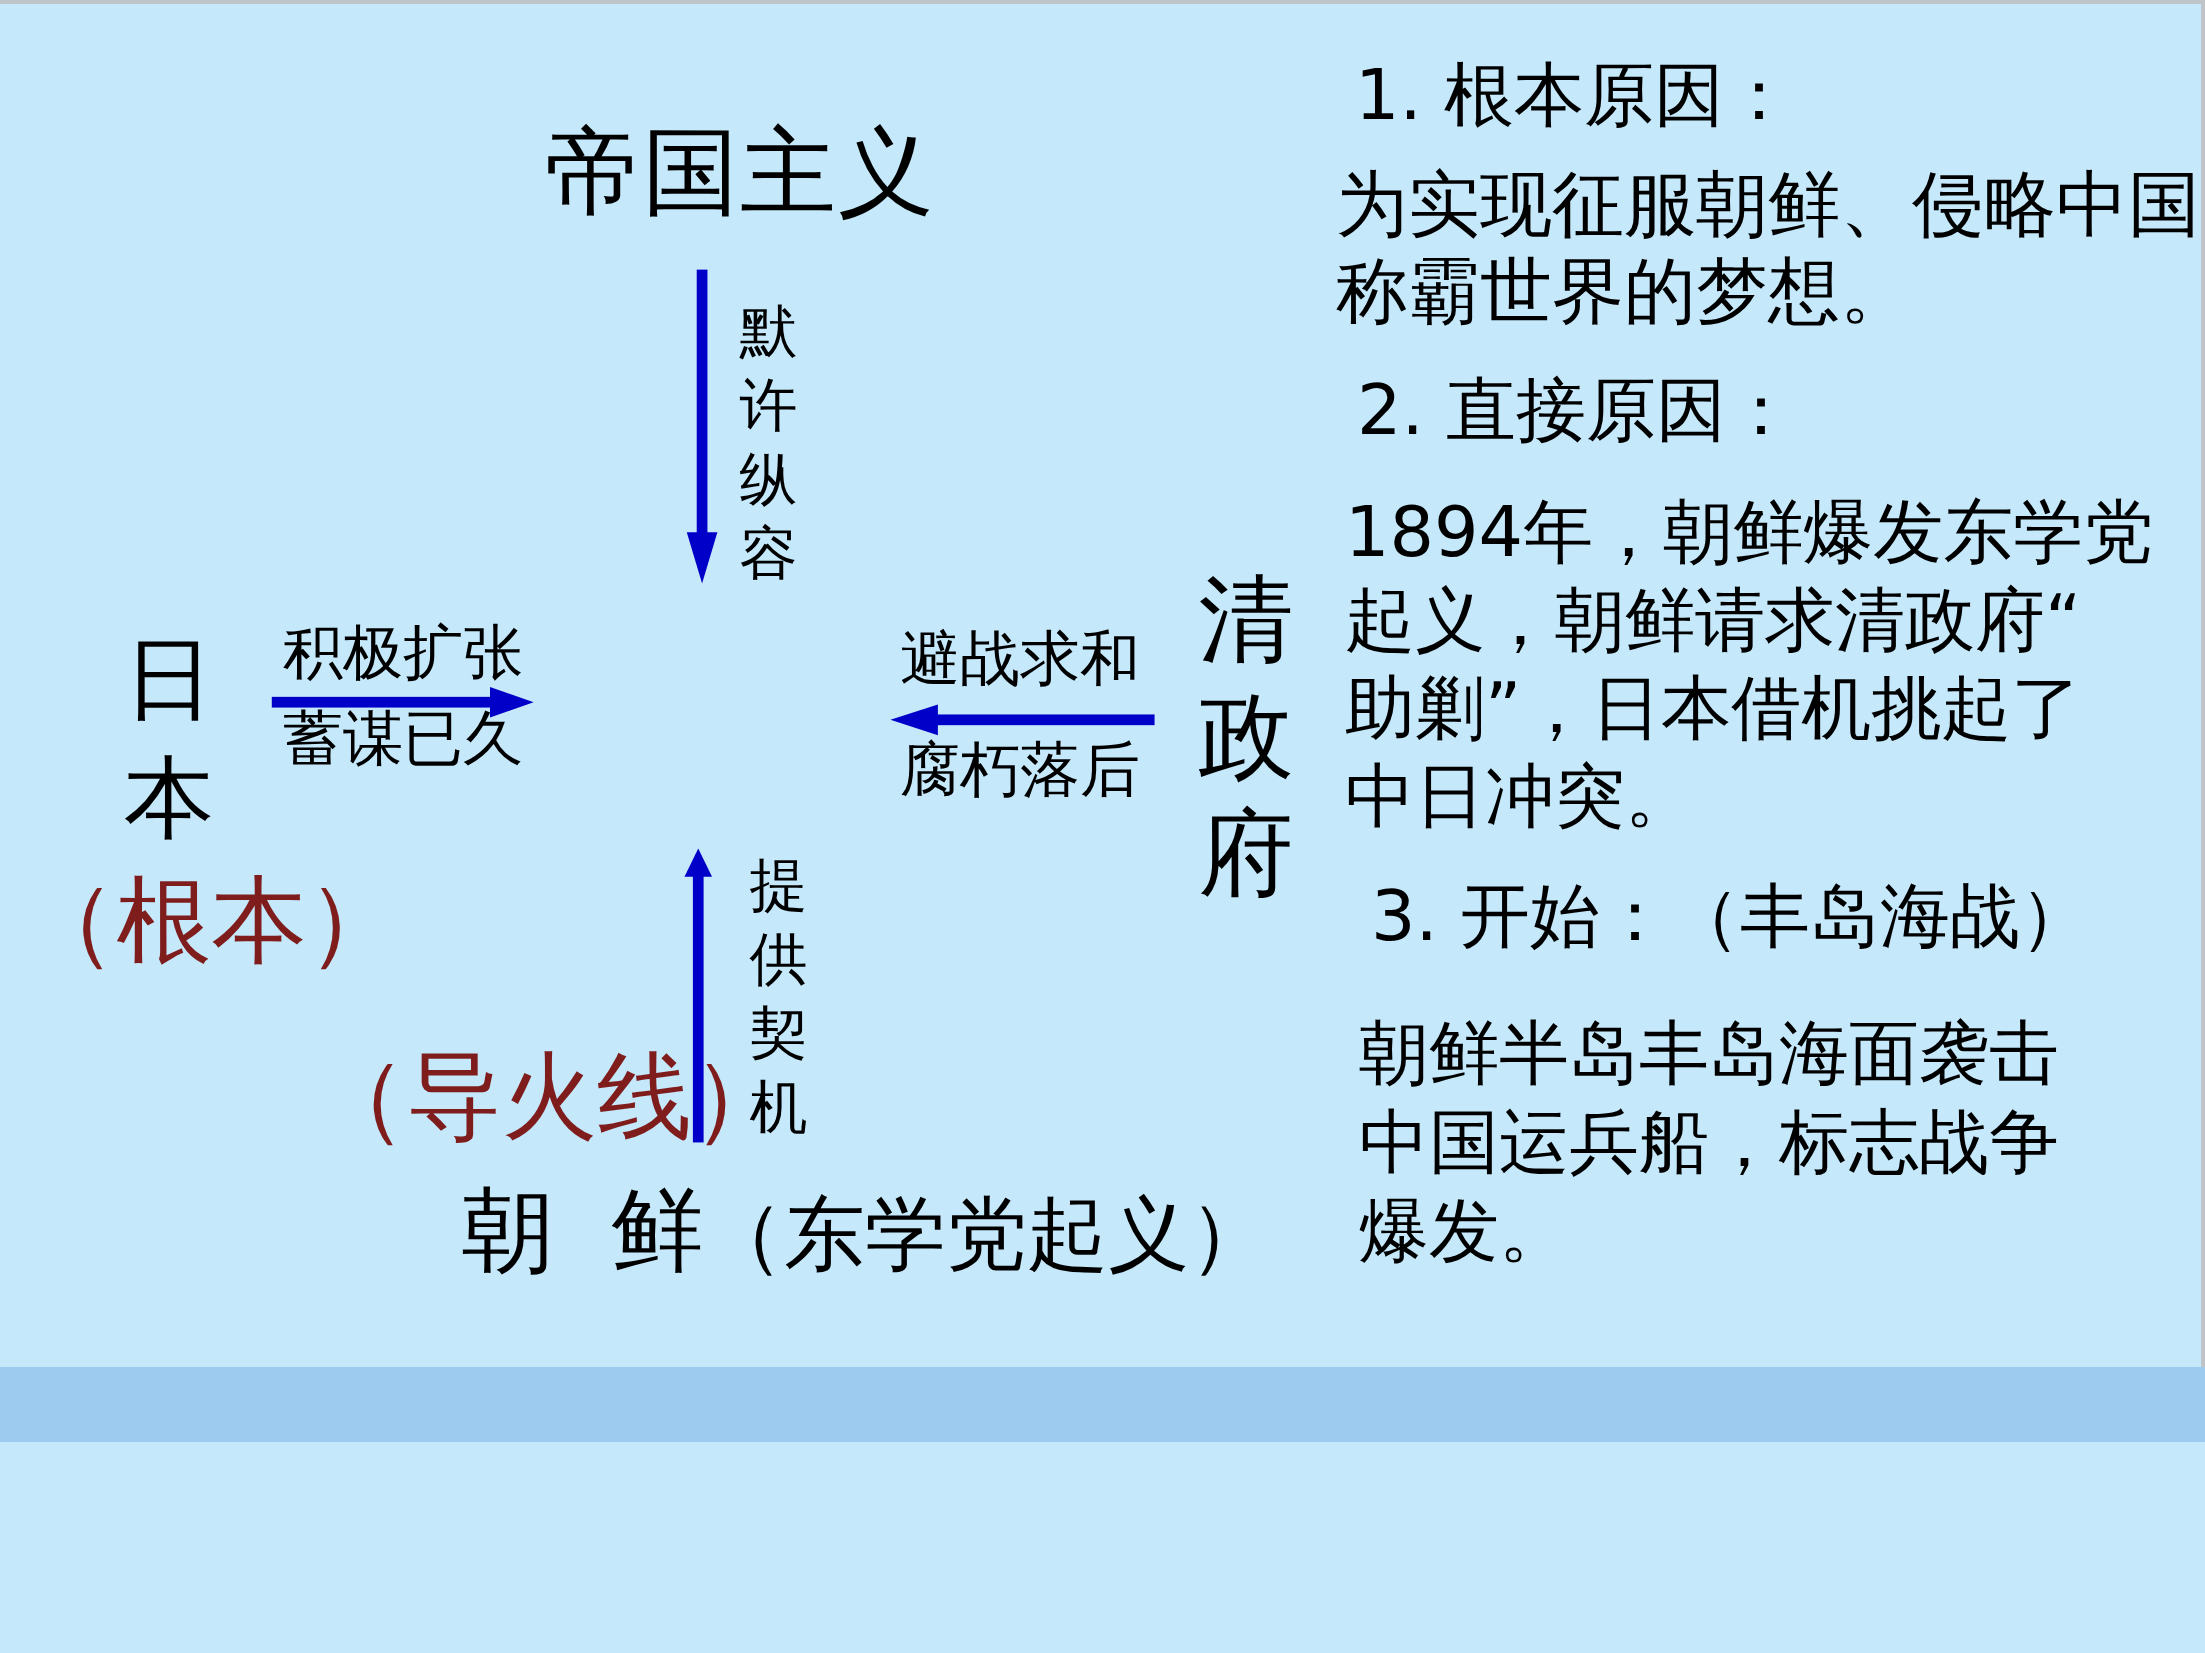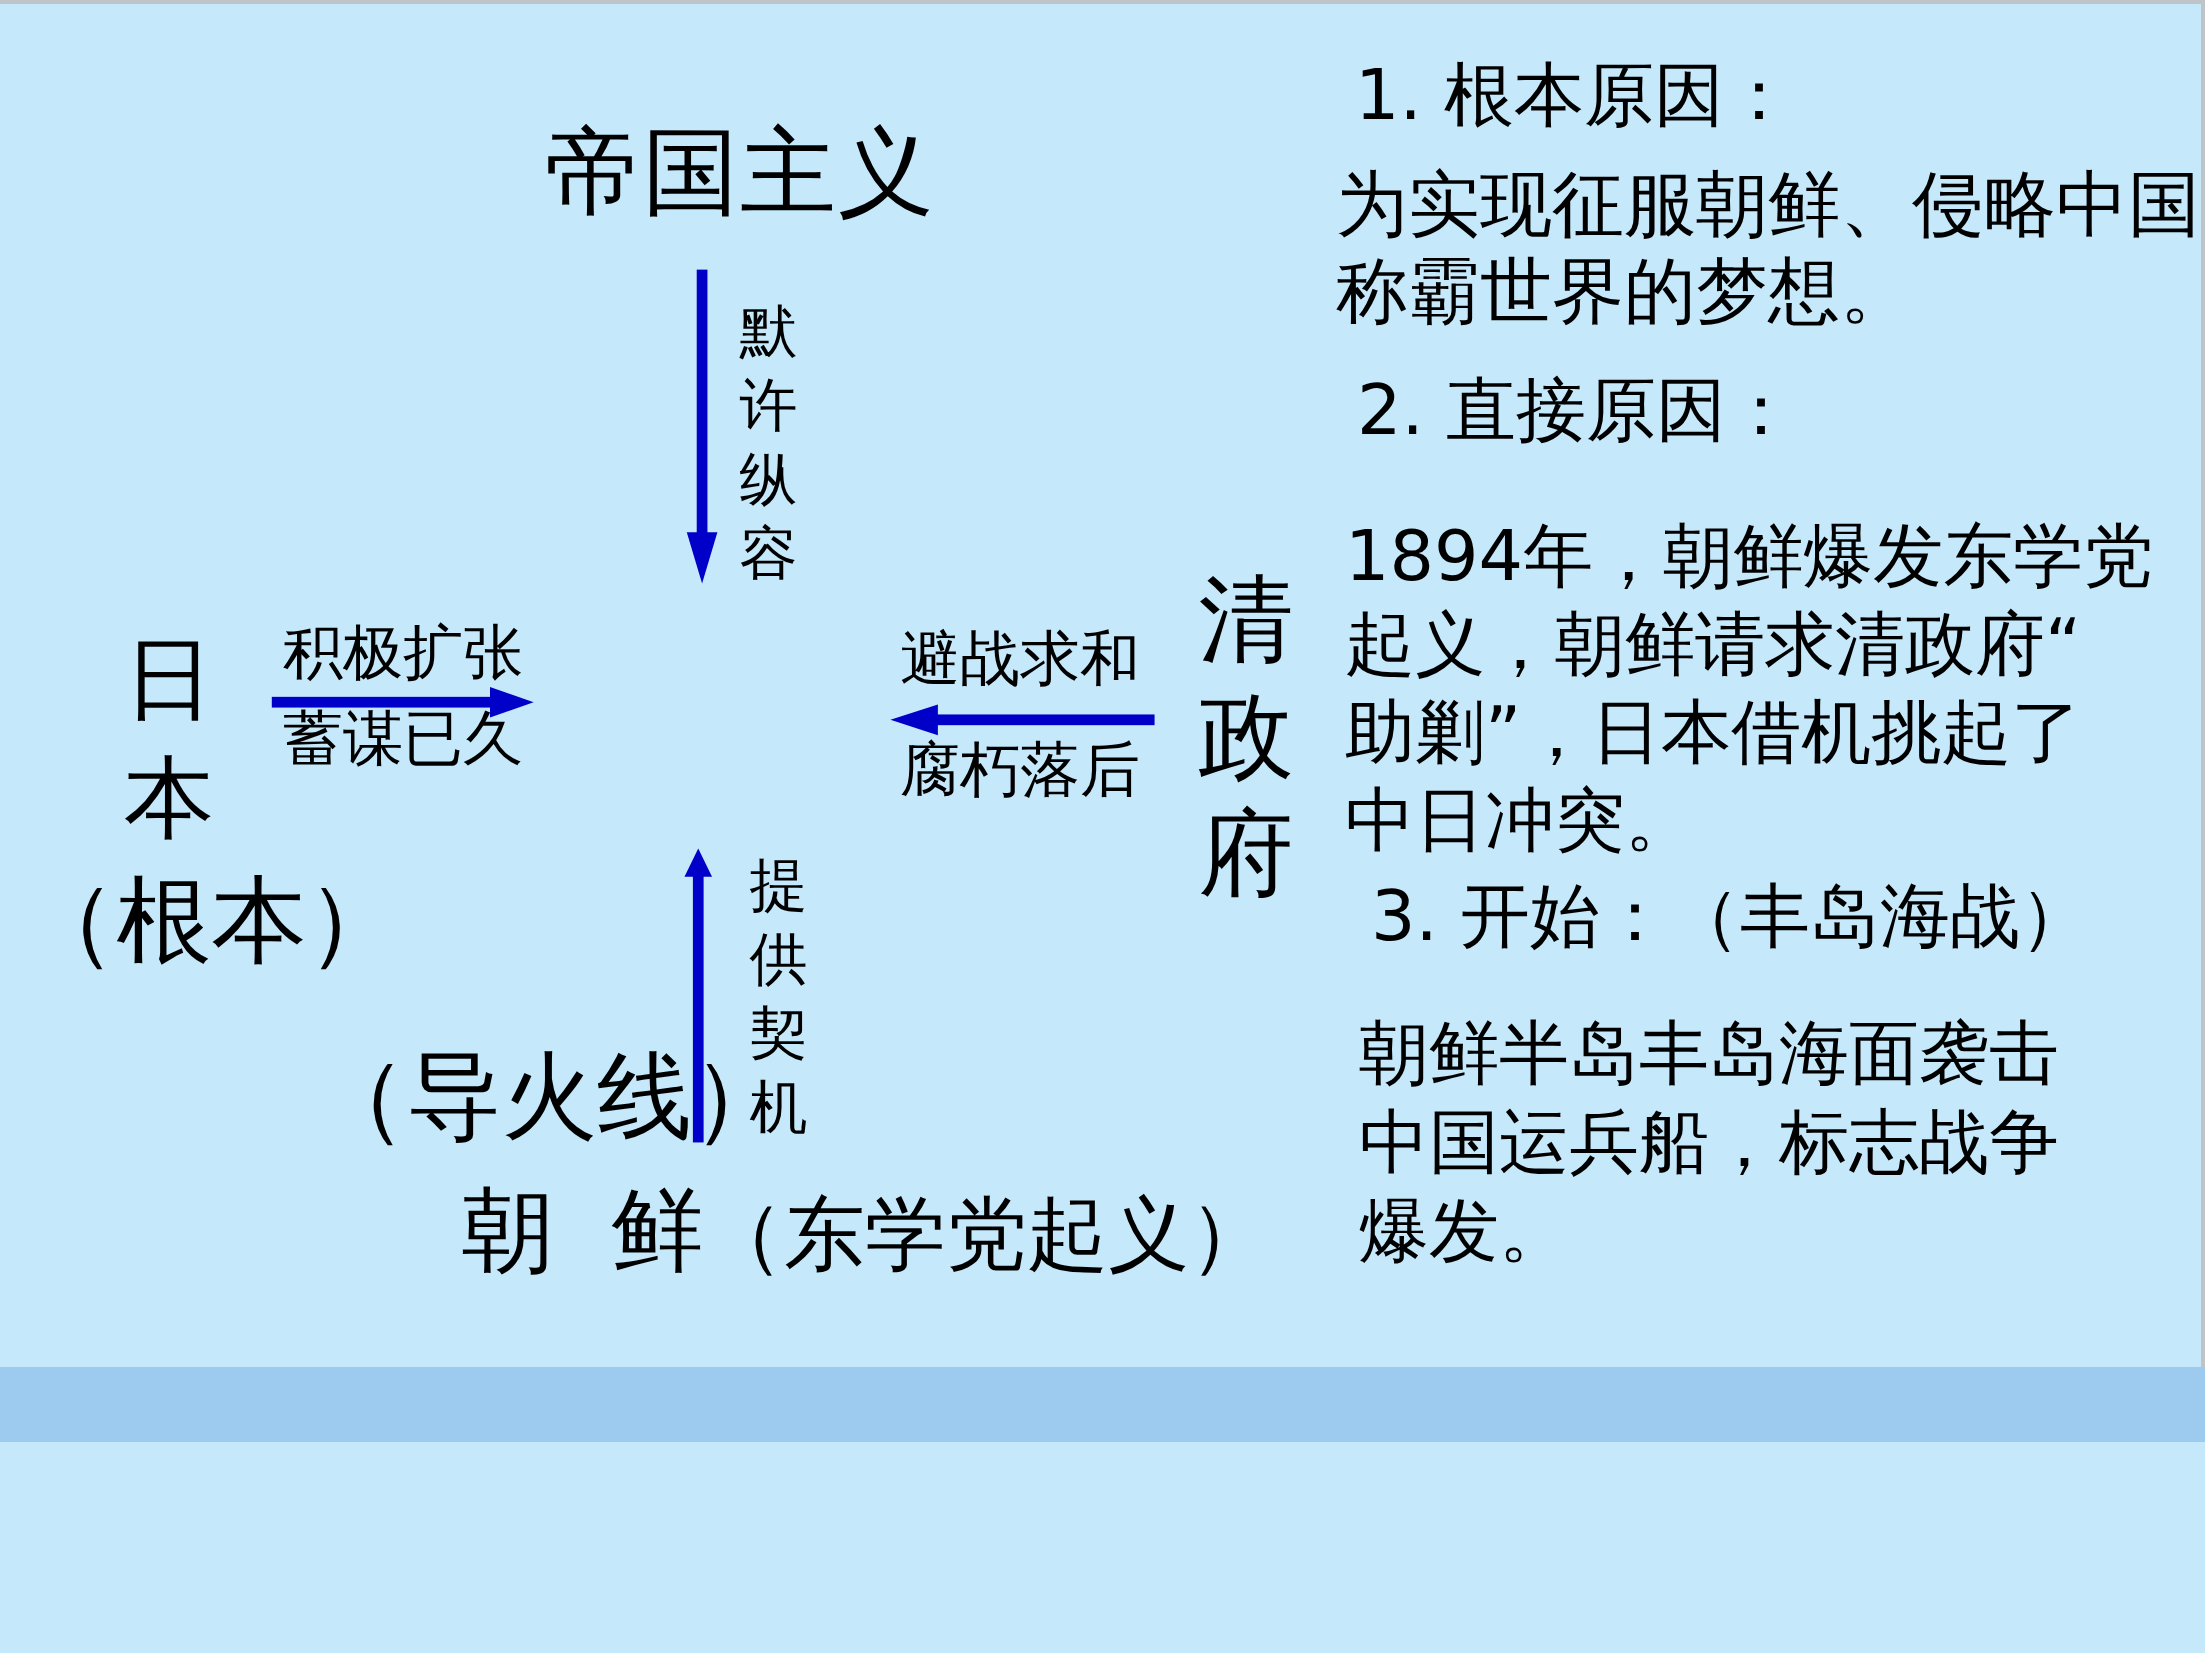--- a/index.html
+++ b/index.html
@@ -8,21 +8,21 @@
     font-family: "DejaVu Sans", "Liberation Sans", sans-serif;
     background: #C5E8FA;
   }
   .slide {
     position: relative; width: 2205px; height: 1442px; overflow: hidden;
     background: #C5E8FA;
   }
   .border-top { position: absolute; left: 0; top: 0; width: 2205px; height: 3.8px; background: #BFC4C8; z-index: 5; }
   .border-right { position: absolute; right: 0; top: 0; width: 3.8px; height: 1367px; background: #BFC4C8; z-index: 5; }
   .t { position: absolute; color: #000; white-space: nowrap; line-height: 1; }
-  .red { color: #000000; }
+  .red { color: #7f1d1d; }
 
   
   .title { left: 545px; top: 124px; font-size: 96px; letter-spacing: 1.5px; }
   .japan { left: 123px; top: 619px; font-size: 90px; width: 92px; text-align: center; line-height: 119px; }
   .qing { left: 1196px; top: 561px; font-size: 95px; width: 100px; text-align: center; line-height: 117px; }
   .center { left: 545px; top: 663px; font-size: 86px; letter-spacing: 0px; }
   .small { font-size: 60px; }
   .lbl-jap-top { left: 283px; top: 622px; }
   .lbl-jap-bot { left: 283px; top: 708px; }
   .lbl-qing-top { left: 900px; top: 628px; }
@@ -37,21 +37,21 @@
   .korea .gap { display: inline-block; width: 57px; }
   .korea .sub { font-size: 81px; }
 
   svg.arrows { position: absolute; left: 0; top: 0; width: 2205px; height: 1654px; pointer-events: none; }
 
   
   .rc { font-size: 70px; }
   .h1 { left: 1355px; top: 60px; }
   .p1 { left: 1336px; top: 161px; line-height: 87px; font-size: 72px; }
   .h2 { left: 1357px; top: 375px; }
-  .p2 { left: 1345px; top: 512px; line-height: 88px; }
+  .p2 { left: 1345px; top: 488px; line-height: 88px; }
   .h3 { left: 1371px; top: 881px; }
   .p3 { left: 1359px; top: 1009px; line-height: 89px; }
   .p1 div, .p2 div, .p3 div { white-space: nowrap; }
 
   
   .band { position: absolute; left: 0; top: 1367px; width: 2205px; height: 287px; background: #9DCBEF; }
   .waves { position: absolute; left: 0; top: 1367px; width: 2205px; height: 287px; }
 </style>
 </head>
 <body>

